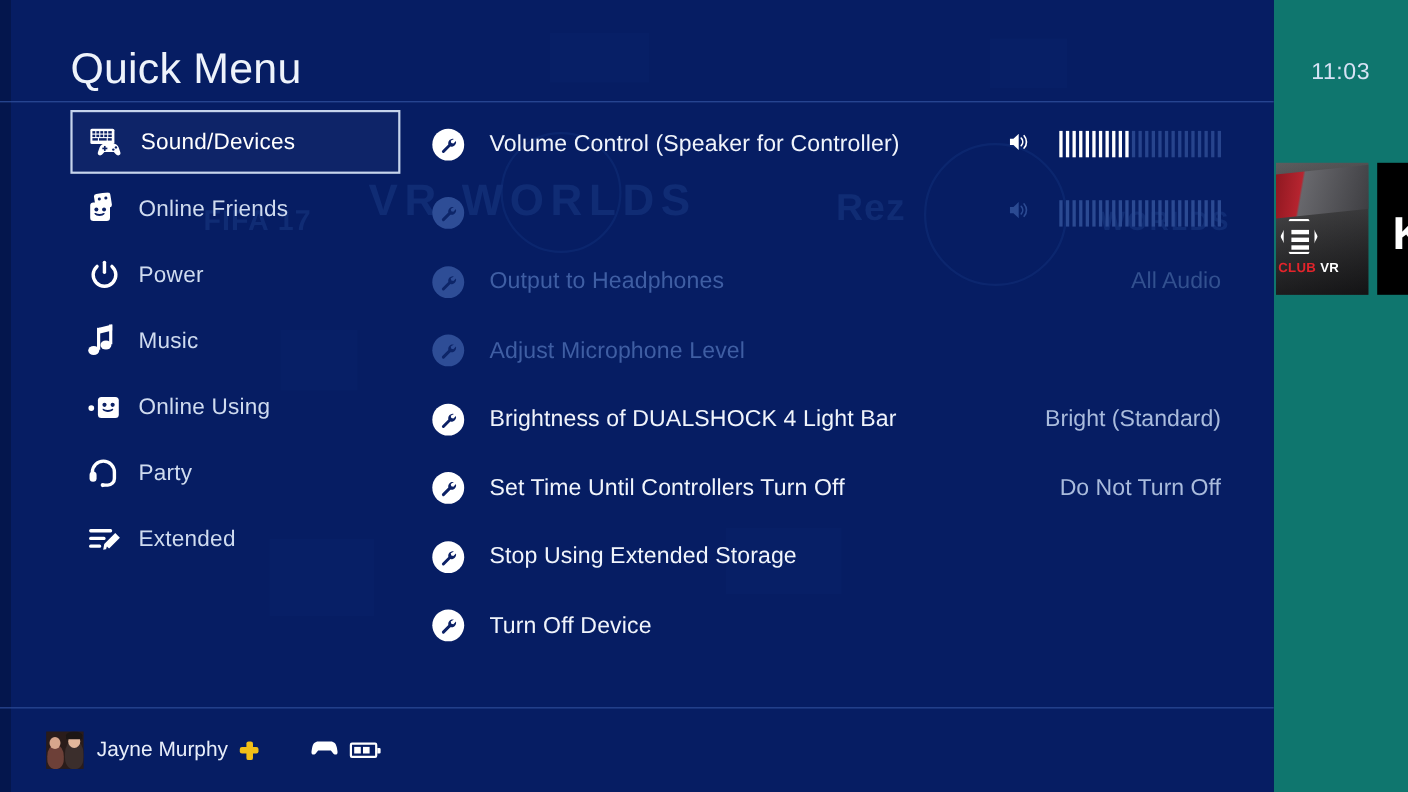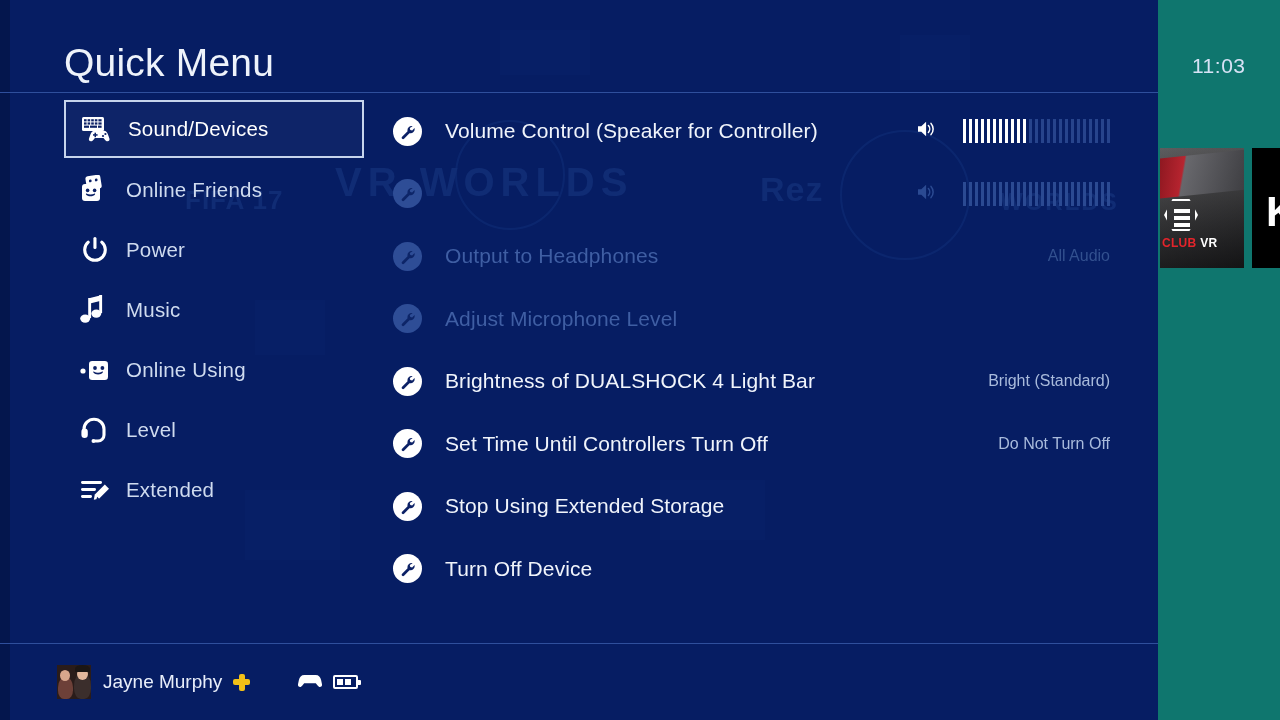--- a/index.html
+++ b/index.html
@@ -155,21 +155,21 @@
   }
   .m-row .m-label {
     font-size:21px; color:#f0f4fb; white-space:nowrap;
     letter-spacing:.1px;
   }
   .m-row .m-right {
     position:absolute; right:23px; top:0; height:100%;
     display:flex; align-items:center; gap:0;
   }
   .m-row .m-value {
-    font-size:16px; color:#a9bbdc; white-space:nowrap;text-align:center;
+    font-size:21px; color:#a9bbdc; white-space:nowrap;text-align:center;
   }
   .m-row.dim .m-label { color:#3f5ea3; }
   .m-row.dim .m-value { color:#32508f; }
 
   
   .wrench {
     width:29px; height:29px; border-radius:50%;
     background:#ffffff; position:relative;
     display:flex; align-items:center; justify-content:center;
   }
@@ -182,21 +182,21 @@
   .vol-group { display:flex; align-items:center; }
   .spk { margin-right:26px; display:block; }
   .volbar { display:flex; gap:3px; align-items:flex-end; }
   .volbar i { display:block; width:3px; height:24px; background:#27448c; }
   .volbar i.on { background:#ffffff; }
   .m-row.dim .volbar i { background:#2b4a92; }
 
   
   .footer {
     position:absolute; left:0; top:644px; width:1158px; height:76px;
-    display:flex; align-items:center; padding-left:57px;
+    display:flex; align-items:center; padding-left:42px;
   }
   .avatar {
     width:34px; height:34px; flex:0 0 34px; overflow:hidden;
     background:#2a1c1a; position:relative; margin-right:12px;
   }
   .avatar .p1, .avatar .p2 {
     position:absolute; bottom:0; border-radius:48% 48% 40% 40%;
   }
   .avatar .p1 { left:1px; width:15px; height:22px; background:#6d4038; }
   .avatar .p2 { right:0px; width:17px; height:26px; background:#3b2e2c; }
@@ -368,21 +368,21 @@
       </div>
 
       <div class="side-item">
         <span class="si-icon">
           <svg width="30" height="30" viewBox="0 0 30 30">
             <path d="M4 17v-2.8a10 10 0 0 1 20 0V20a6 6 0 0 1-6 6h-3.4" fill="none" stroke="#fff" stroke-width="3.1" stroke-linecap="round"></path>
             <rect x="1.4" y="13.6" width="6.4" height="9.4" rx="3.2" fill="#fff"></rect>
             <circle cx="13.4" cy="26" r="1.9" fill="#fff"></circle>
           </svg>
         </span>
-        <span class="si-label">Level</span>
+        <span class="si-label">Party</span>
       </div>
 
       <div class="side-item">
         <span class="si-icon">
           <svg width="32" height="28" viewBox="0 0 32 28">
             <rect x="1" y="5" width="21" height="3" rx="1.4" fill="#fff"></rect>
             <rect x="1" y="12" width="15" height="3" rx="1.4" fill="#fff"></rect>
             <rect x="1" y="19" width="11" height="3" rx="1.4" fill="#fff"></rect>
             <path d="M24.8 8.6l4.2 4.2-10 10-5.2 1 1-5.2z" fill="#fff"></path>
             <path d="M17.2 20.8l2.4 2.4-3.4.9z" fill="#0c2166"></path>

